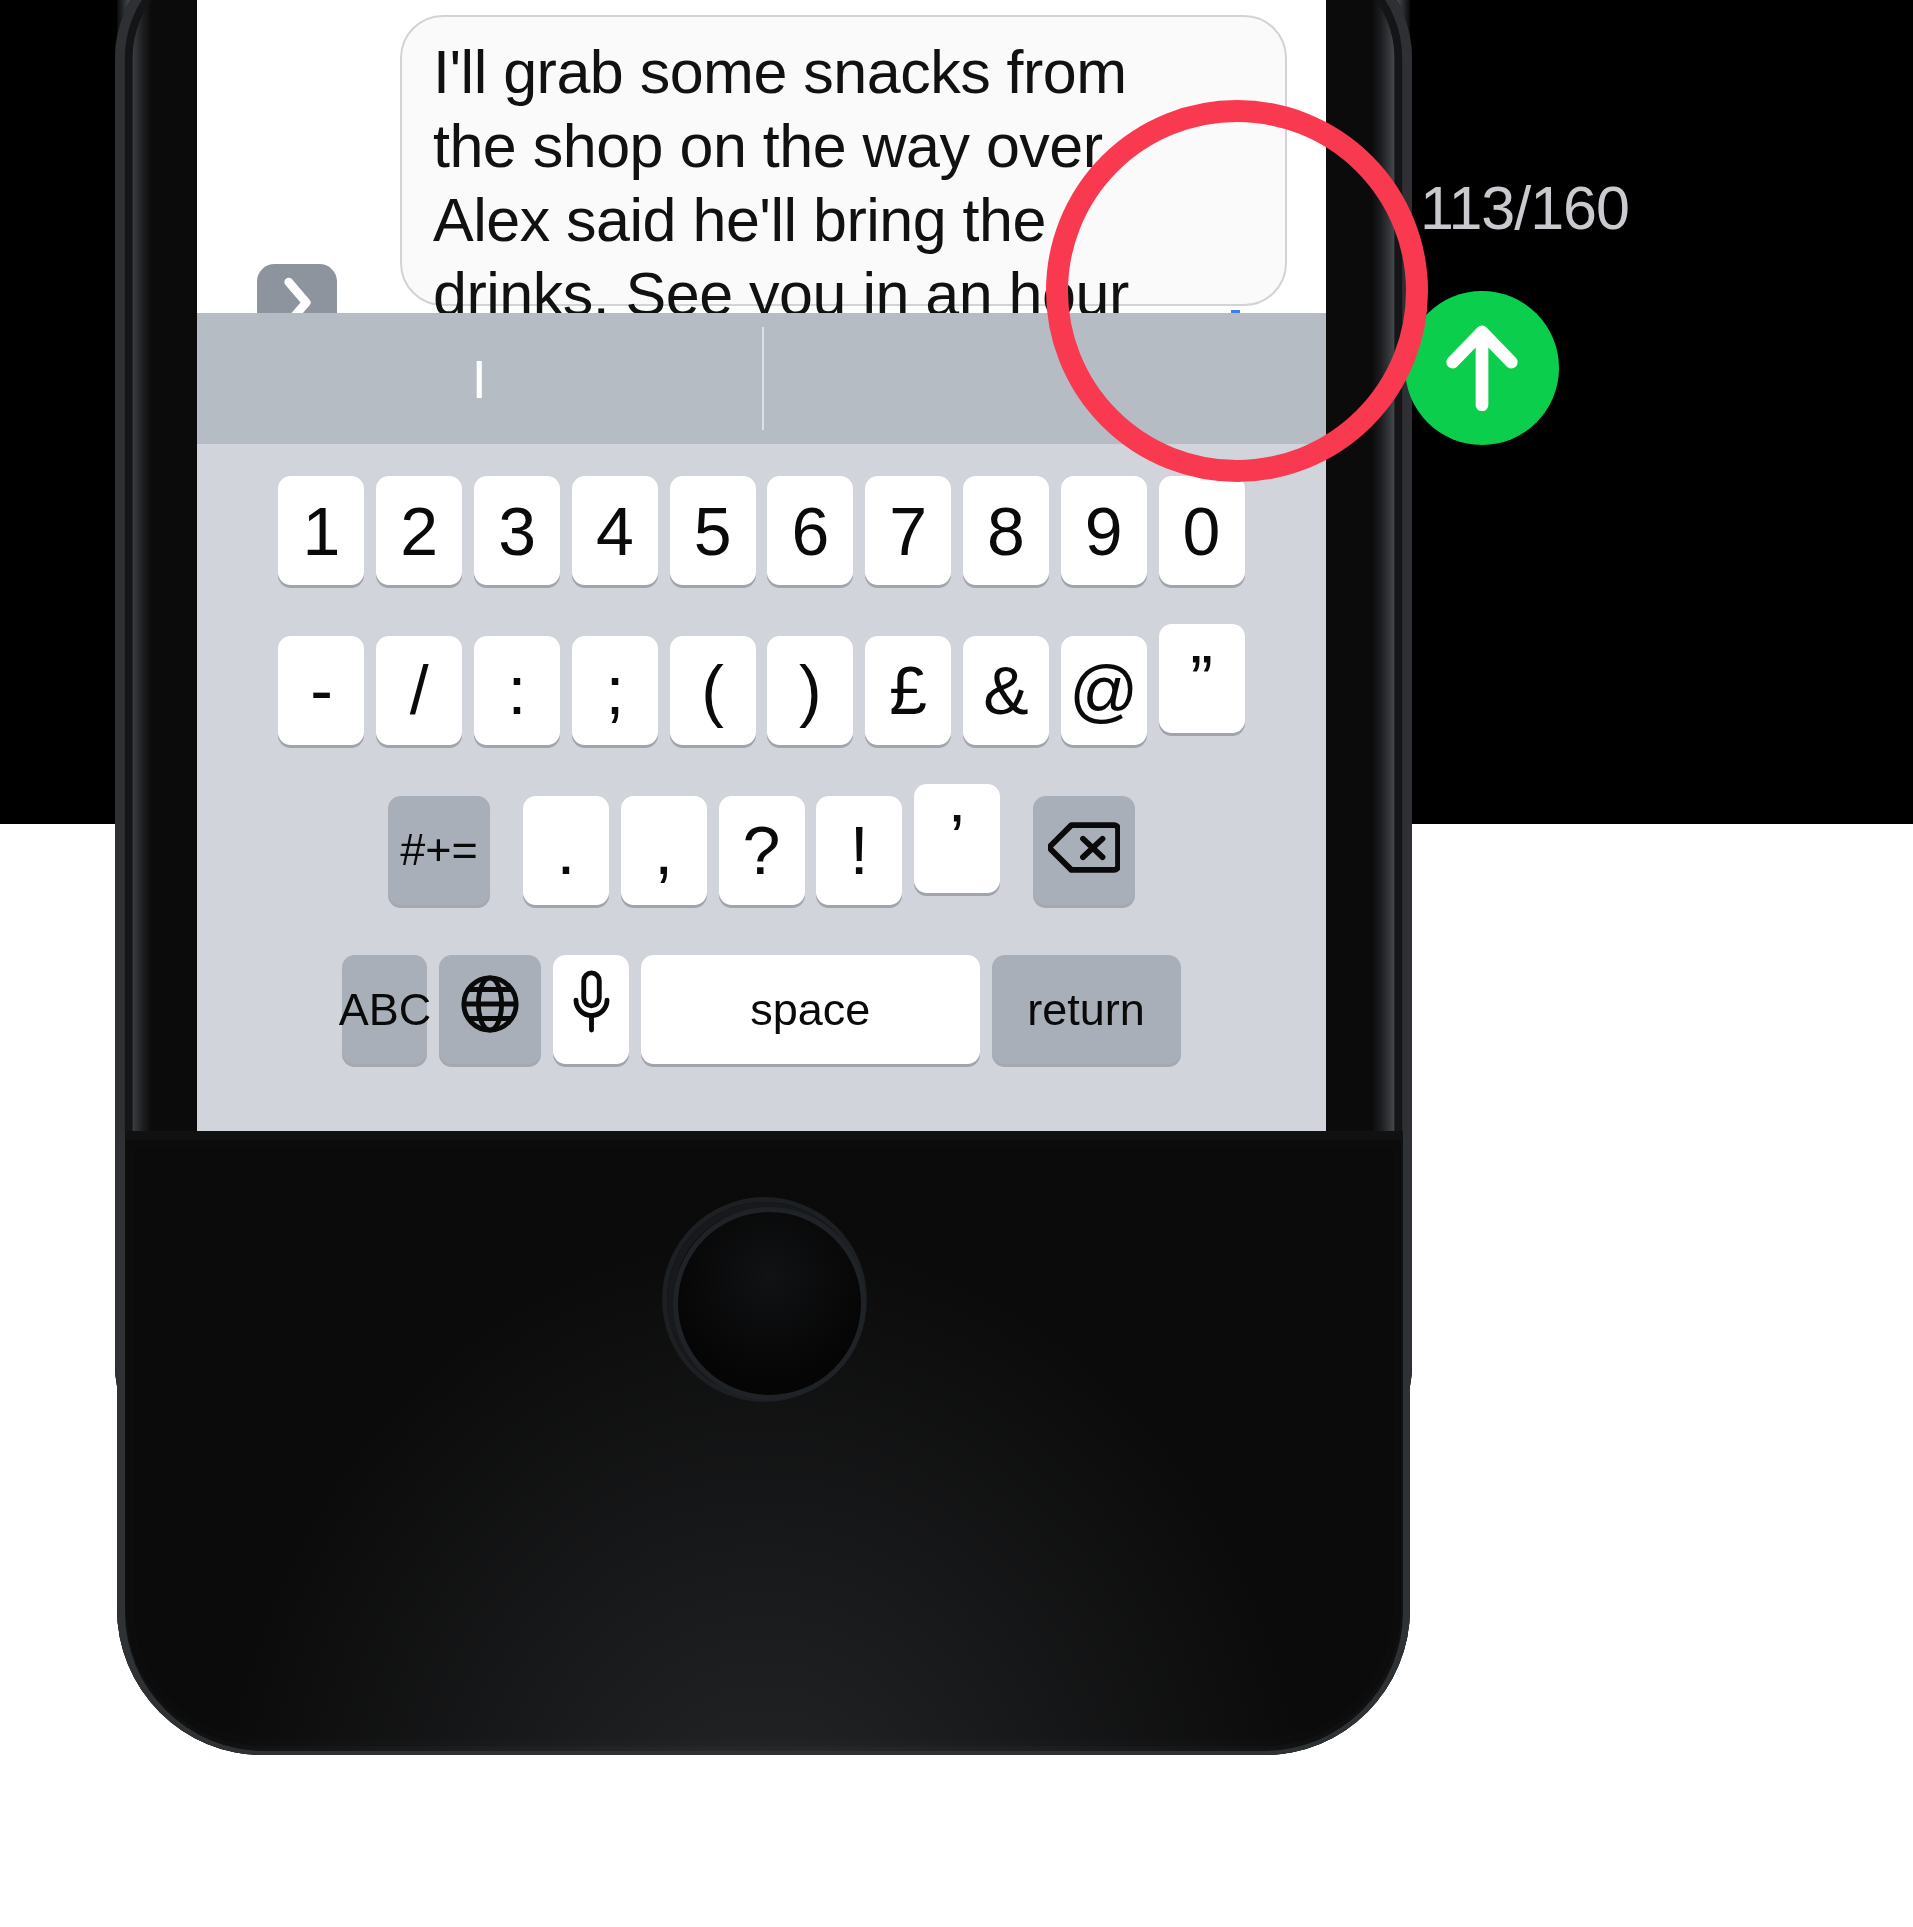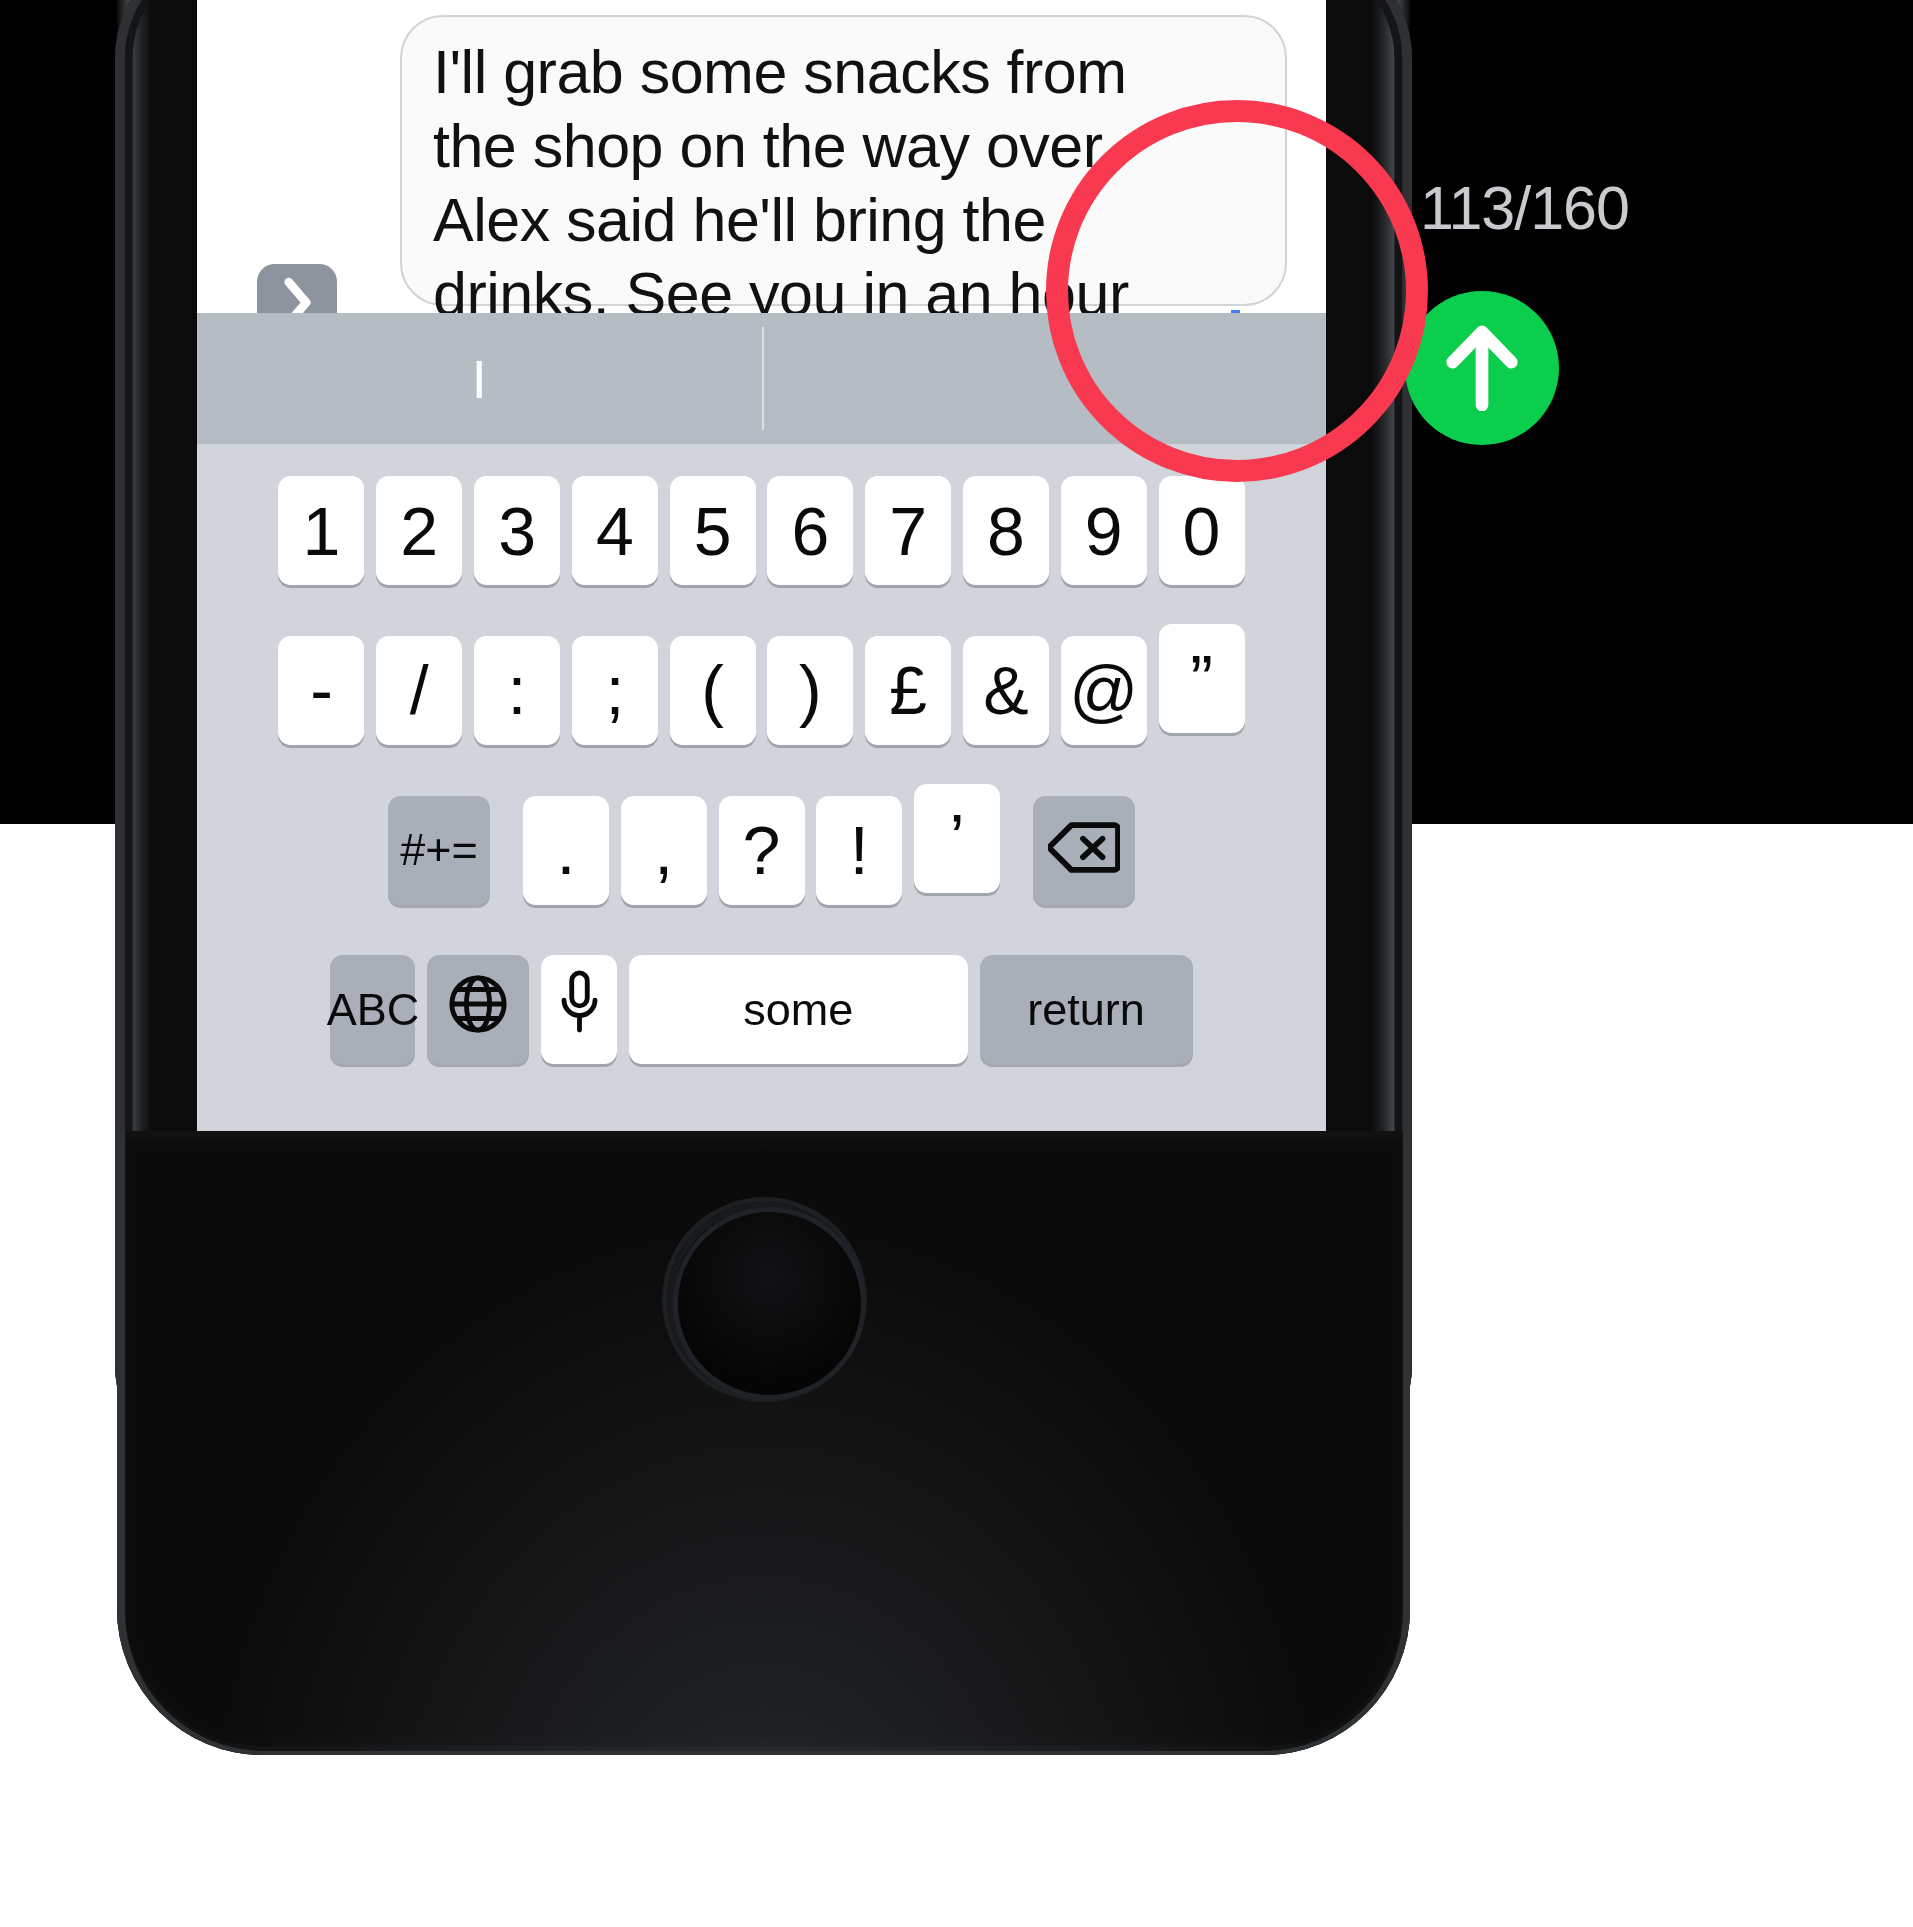--- a/index.html
+++ b/index.html
@@ -144,21 +144,21 @@
   #row-symbols .key{width:86px;margin:0 5.9px;}
   #row-punct{padding-left:0;}
   #row-punct .key{width:86px;margin:0 5.9px;}
   #row-punct .key.shiftkey{width:102px;margin-right:27px;}
   #row-punct .key.backspacekey{width:102px;margin-left:27px;}
   #row-bottom .key{height:109px;}
   #key-abc{width:85px;margin:0 5.9px;}
   #key-globe{width:102px;margin:0 5.9px;}
   #key-mic{width:76px;margin:0 5.9px;background:#ffffff;}
   #key-space{width:339px;margin:0 5.9px;font-size:45px;}
-  #key-return{width:213px;margin:0 5.9px;font-size:45px;}
+  #key-return{width:189px;margin:0 5.9px;font-size:45px;}
   .glyph-sup{position:relative;top:-11.7px;}
 </style>
 </head>
 <body>
 
 <div id="black-backdrop"></div>
 <div id="phone-frame"></div>
 <div id="frame-side-left"></div>
 <div id="frame-side-right"></div>
 <div id="phone-bezel-metal"></div>
@@ -250,21 +250,21 @@
         </div>
         <div class="key" id="key-mic">
           <span>
             <svg width="41" height="64" viewBox="0 0 42 66" xmlns="http://www.w3.org/2000/svg">
               <rect x="13" y="3" width="16" height="34" rx="8" fill="none" stroke="#0a0a0a" stroke-width="5"></rect>
               <path d="M5 31 a16 16 0 0 0 32 0" fill="none" stroke="#0a0a0a" stroke-width="5" stroke-linecap="round"></path>
               <line x1="21" y1="47" x2="21" y2="62" stroke="#0a0a0a" stroke-width="5" stroke-linecap="round"></line>
             </svg>
           </span>
         </div>
-        <div class="key" id="key-space">some</div>
+        <div class="key" id="key-space">space</div>
         <div class="key dark" id="key-return">return</div>
       </div>
 
     </div>
   </div>
 </div>
 
 <div id="char-counter">113/160</div>
 <div id="send-button">
   <span>

